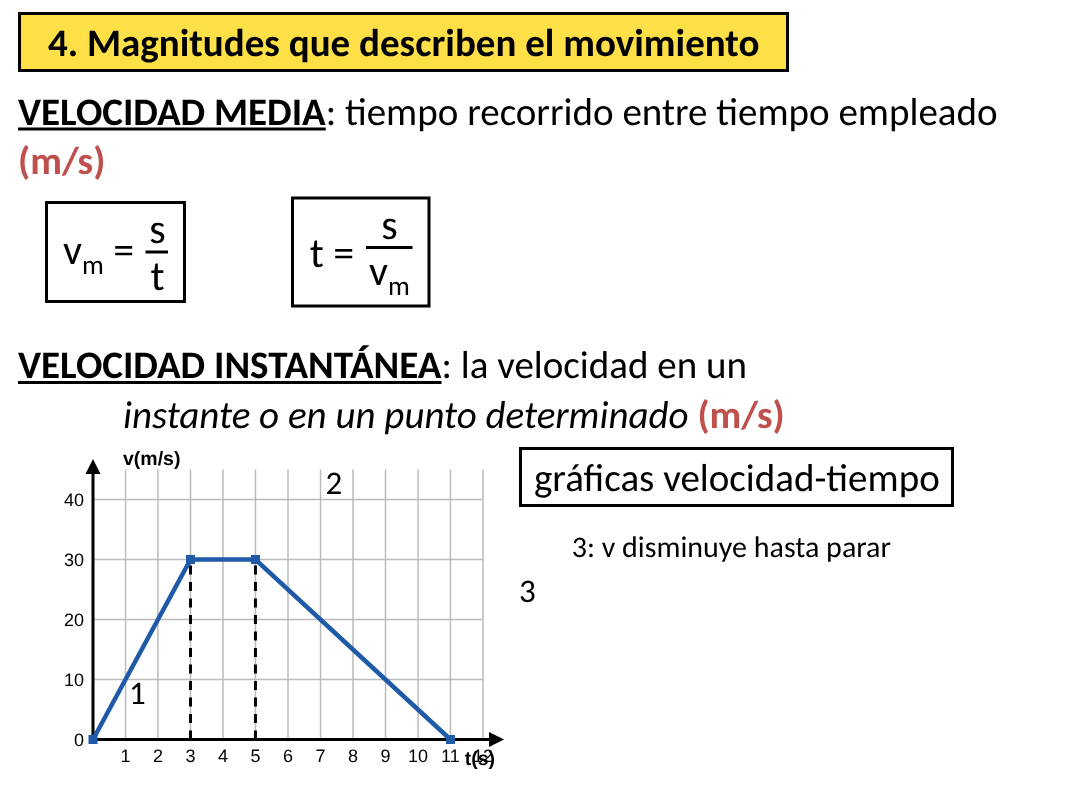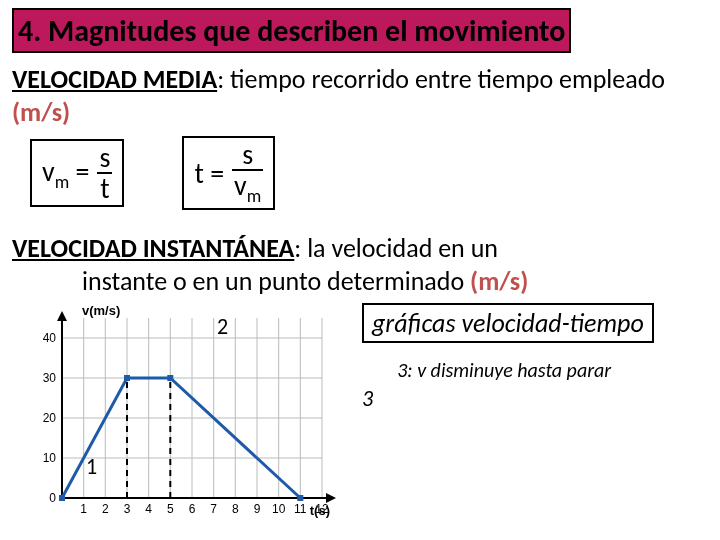--- a/index.html
+++ b/index.html
@@ -8,42 +8,42 @@
     width: 720px;
     height: 540px;
     box-sizing: border-box;
     font-family: Calibri, Arial, sans-serif;
     background: #fff;
     color: #000;
   }
   .title-box {
     display: inline-block;
     border: 2px solid #000;
-    background: #be185d;
-    padding: 2px 4px;
-    font-weight: bold;
-    font-size: 30px;
+    background: #fde047;
+    padding: 2px 18px;
+    font-weight: bold;
+    font-size: 26px;
   }
   .def1 {
     font-size: 26px;
     margin-top: 10px;
     line-height: 1.25;
   }
   .def1 .under {
     text-decoration: underline;
     font-weight: bold;
   }
   .def1 .unit {
     color: #c0504d;
     font-weight: bold;
   }
   .eq-row {
     display: flex;
     align-items: center;
-    gap: 28px;
+    gap: 40px;
     margin: 8px 0 6px 18px;
     font-size: 28px;
   }
   .eq-box {
     border: 2px solid #000;
     padding: 2px 10px;
     display: flex;
     align-items: center;
     gap: 8px;
   }
@@ -73,39 +73,39 @@
   .def2 .under {
     text-decoration: underline;
     font-weight: bold;
   }
   .def2 .unit {
     color: #c0504d;
     font-weight: bold;
   }
   .indent2 {
     margin-left: 70px;
+    font-style: italic;
   }
   .lower {
     display: flex;
     align-items: flex-start;
     margin-top: 6px;
   }
   .chart-wrap {
     position: relative;
     width: 330px;
     height: 225px;
     flex: none;
   }
   .chart-label {
     position: absolute;
     font-size: 22px;
   }
   .right-side {
-    margin-left: 20px;
-    font-style: italic;
+    margin-left: 4px;
   }
   .grafbox {
     border: 2px solid #000;
     display: inline-block;
     padding: 2px 8px;
     font-size: 26px;
   }
   .legend {
     margin-top: 14px;
     font-size: 20px;

